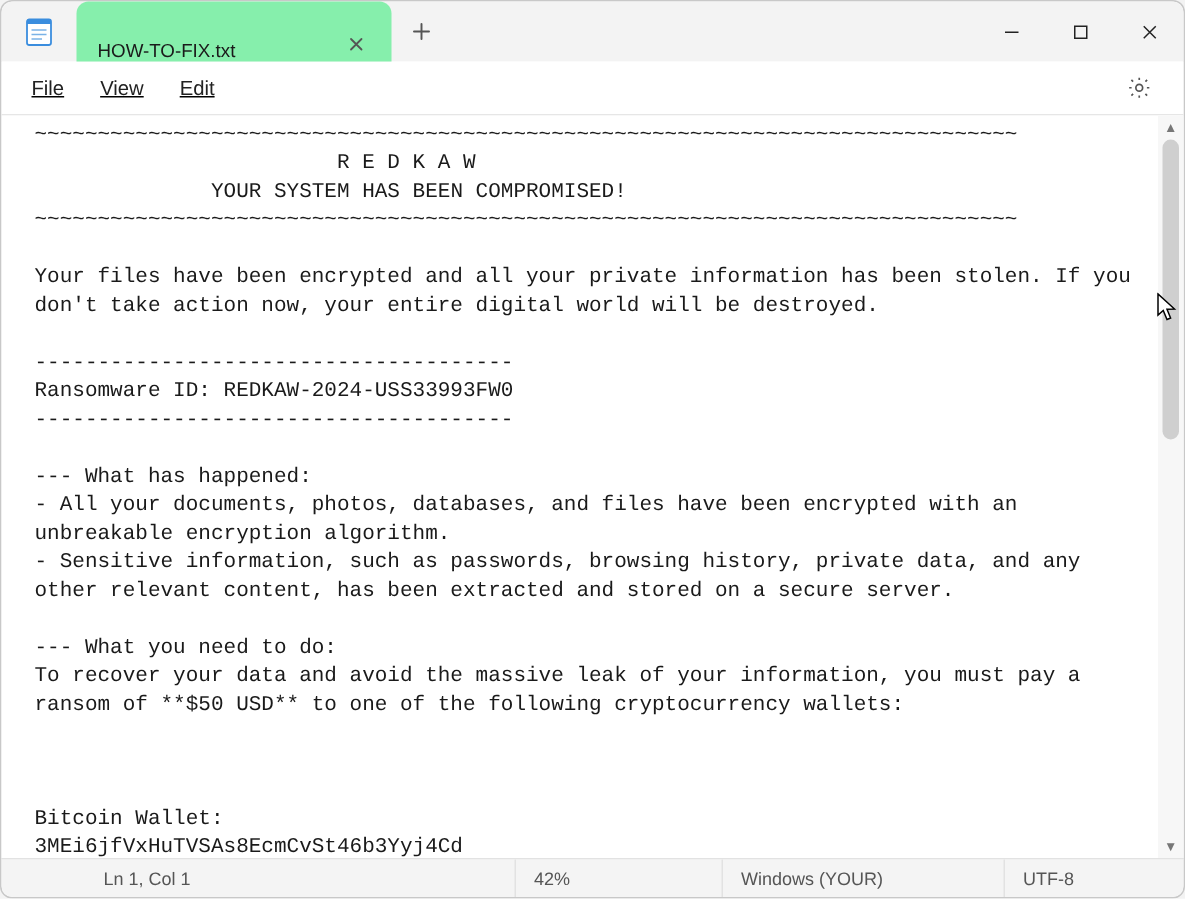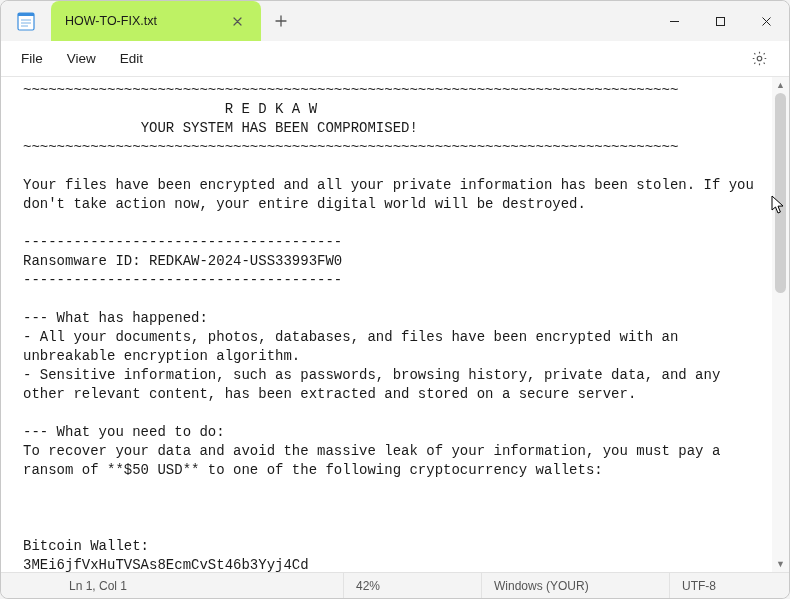--- a/index.html
+++ b/index.html
@@ -6,33 +6,33 @@
   html, body { width: 790px; height: 599px; overflow: hidden; font-family: "Segoe UI", Arial, sans-serif; background: #f3f3f3; }
   .window {
     width: 790px; height: 599px; background: #f9f9f9; border: 1px solid #c8c8c8;
     border-radius: 8px; display: flex; flex-direction: column; position: relative;
   }
   
   .titlebar { height: 40px; display: flex; align-items: stretch; background: #f3f3f3; border-radius: 8px 8px 0 0; }
   .app-icon-cell { width: 50px; display: flex; align-items: center; justify-content: center; }
   .app-icon { width: 18px; height: 20px; }
   .tab {
-    display: flex; align-items: center; gap: 10px; padding: 0 12px 0 14px;
-    background: #bef264; border-radius: 8px 8px 0 0; min-width: 210px; height: 40px;
+    display: flex; align-items: flex-end; gap: 10px; padding: 0 12px 0 14px;
+    background: #86efac; border-radius: 8px 8px 0 0; min-width: 210px; height: 40px;
     position: relative; top: 0; border-bottom: none;
   }
   .tab-title { font-size: 12.5px; color: #1a1a1a; flex: 1; white-space: nowrap; overflow: hidden; text-overflow: ellipsis; }
   .tab-close { width: 24px; height: 24px; display: flex; align-items: center; justify-content: center; border-radius: 4px; color: #555; font-size: 12px; }
   .new-tab { width: 40px; display: flex; align-items: center; justify-content: center; color: #555; font-size: 16px; }
   .titlebar-spacer { flex: 1; }
   .win-controls { display: flex; align-items: stretch; }
   .win-btn { width: 46px; display: flex; align-items: center; justify-content: center; color: #222; }
   .win-btn svg { width: 11px; height: 11px; }
   
-  .menubar { height: 36px; background: #ffffff; display: flex; align-items: center; padding: 0 8px; border-bottom: 1px solid #e6e6e6; }
+  .menubar { height: 36px; background: #ffffff; display: flex; align-items: center; padding: 0 8px; border-bottom: 1px solid #e6e6e6; text-decoration: underline; }
   .menu-item { padding: 6px 12px; font-size: 13.5px; color: #222; border-radius: 4px; }
   .menubar-spacer { flex: 1; }
   .settings-btn { width: 32px; height: 32px; display: flex; align-items: center; justify-content: center; border-radius: 4px; color: #444; margin-right: 6px; }
   
   .content-wrap { flex: 1; position: relative; background: #ffffff; overflow: hidden; }
   .text-area {
     position: absolute; left: 0; right: 17px; top: 0; bottom: 0;
     padding: 4px 8px 8px 22px;
     font-family: Consolas, "Courier New", monospace;
     font-size: 14px; line-height: 19px; color: #1a1a1a;

